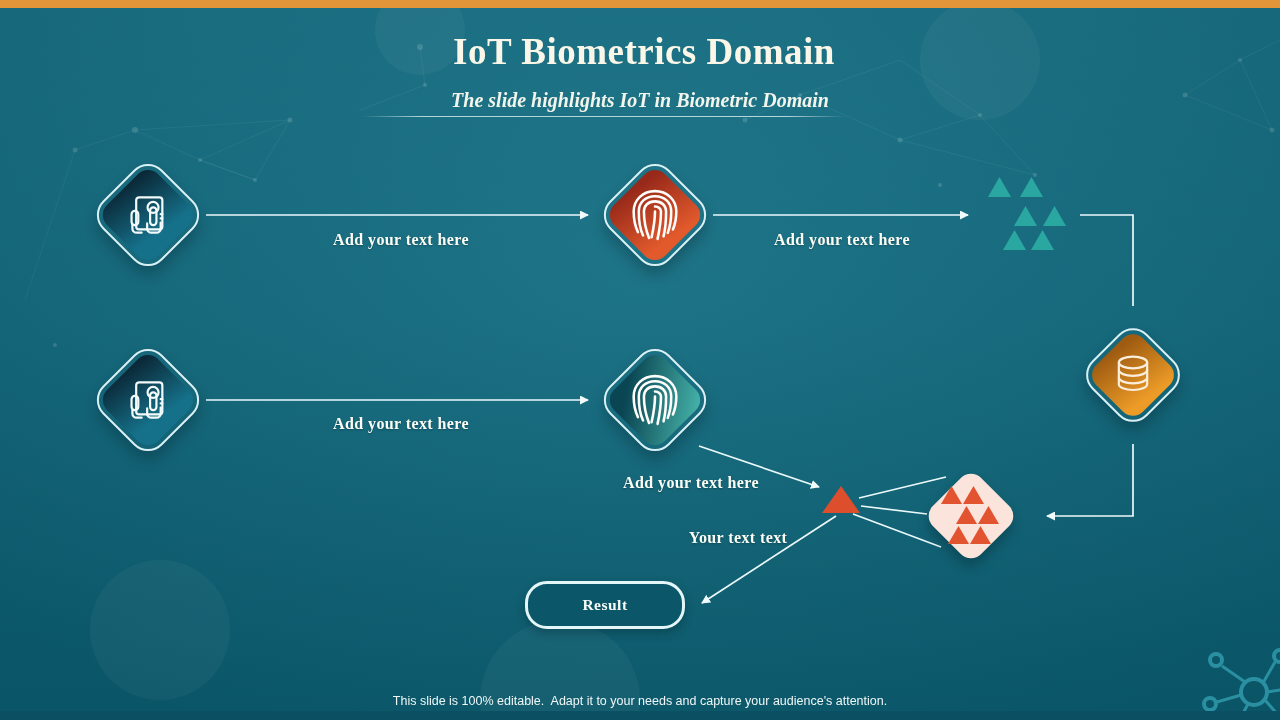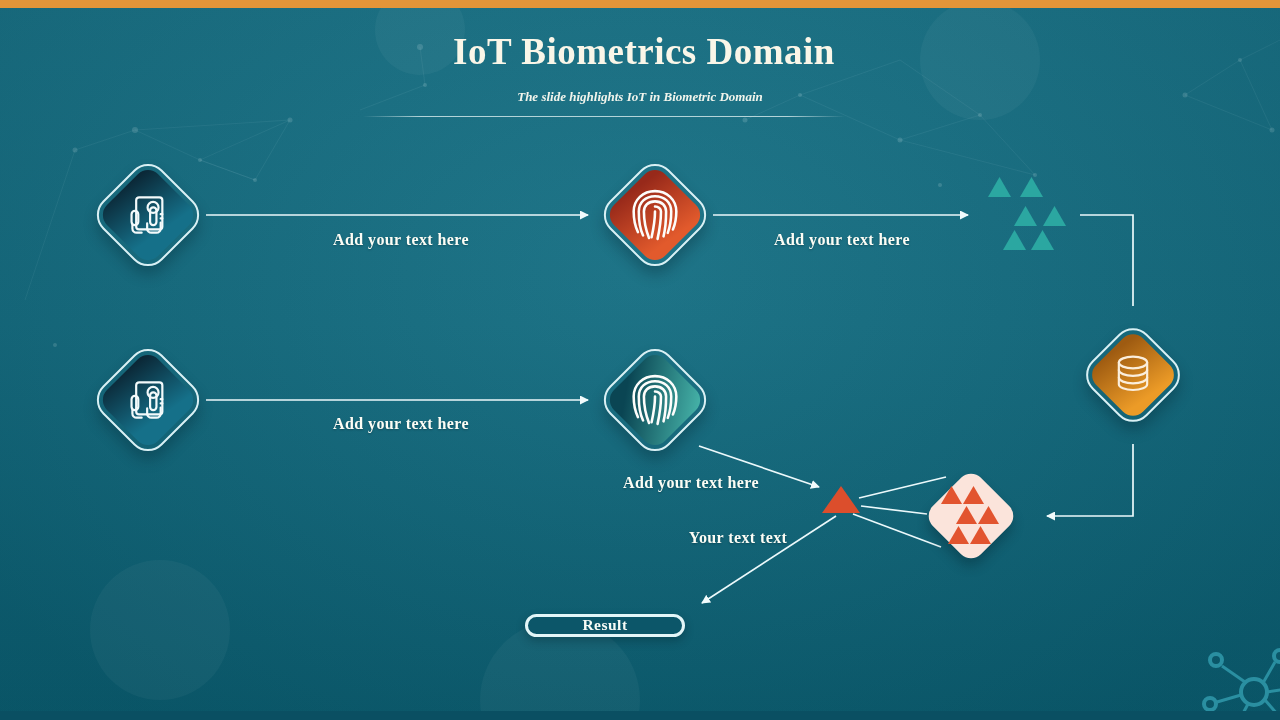--- a/index.html
+++ b/index.html
@@ -11,21 +11,21 @@
   .vignette { position:absolute; inset:0; pointer-events:none; z-index:1;
     background:radial-gradient(ellipse at 50% 38%, rgba(255,255,255,0.035) 0%, rgba(0,22,32,0.14) 88%); }
   .top-bar { position:absolute; left:0; top:0; width:100%; height:8px; background:var(--accent-bar,#E39539); z-index:6; }
   .bottom-bar { position:absolute; left:0; bottom:0; width:100%; height:9px; background:#0A4F62; z-index:6; }
 
   .bg-decor { position:absolute; inset:0; z-index:0; }
 
   .page-title { position:absolute; left:4px; top:30px; width:100%; text-align:center;
     font-size:37px; font-weight:bold; color:var(--title-text,#FAF6E8); letter-spacing:.5px; z-index:3; }
   .page-subtitle { position:absolute; left:0; top:89px; width:100%; text-align:center;
-    font-size:13px; font-style:italic; font-weight:bold; color:#F2F5EC; z-index:3; }
+    font-size:20px; font-style:italic; font-weight:bold; color:#F2F5EC; z-index:3; }
   .title-divider { position:absolute; left:363px; top:116px; width:482px; height:1px; z-index:3;
     background:linear-gradient(90deg, rgba(255,255,255,0) 0%, rgba(230,245,245,.75) 12%, rgba(230,245,245,.75) 88%, rgba(255,255,255,0) 100%); }
 
   .connectors { position:absolute; inset:0; z-index:2; }
 
   .node { position:absolute; transform:translate(-50%,-50%); display:flex; align-items:center; justify-content:center; z-index:4; }
   .diamond-outline { transform:rotate(45deg); border:2px solid #D9F0F4; border-radius:20px; padding:4px; box-sizing:border-box;
     box-shadow:6px 6px 14px rgba(0,25,35,.28); }
   .size-lg { width:84px; height:84px; }
   .size-md { width:78px; height:78px; }
@@ -36,23 +36,23 @@
   .fill-orange  { background:linear-gradient(100deg, var(--orange-gradient-start,#9E5B11) 10%, var(--orange-gradient-end,#EC9B27) 85%); }
   .pink-diamond { width:68px; height:68px; transform:rotate(45deg); border-radius:14px;
     background:var(--pink-diamond,#FBE4DB); box-shadow:5px 6px 12px rgba(0,25,35,.3); }
   .node-icon { position:absolute; z-index:5; }
 
   .cluster { position:absolute; z-index:4; }
 
   .connector-label { position:absolute; transform:translate(-50%,-50%); white-space:nowrap; z-index:5;
     color:#FCFDF5; font-size:16px; font-weight:600; letter-spacing:.4px; text-shadow:0 1px 2px rgba(0,30,40,.35); }
 
-  .result-pill { position:absolute; left:525px; top:614px; width:160px; height:23px; z-index:5;
+  .result-pill { position:absolute; left:525px; top:581px; width:160px; height:48px; z-index:5;
     background:#0C5669; border:3px solid #E3F6F8; border-radius:22px; box-sizing:border-box;
-    display:flex; align-items:flex-end; justify-content:center; cursor:pointer;
+    display:flex; align-items:center; justify-content:center; cursor:pointer;
     box-shadow:0 4px 10px rgba(0,25,35,.3); }
   .result-pill span { color:#F7FBF6; font-size:15.5px; font-weight:bold; letter-spacing:.5px; }
 
   .footer-note { position:absolute; left:0; top:694px; width:100%; text-align:center; z-index:6;
     font-family:"Liberation Sans", sans-serif; font-size:12.5px; color:#EFF7F7; white-space:pre; }
 
   .molecule { position:absolute; left:1172px; top:642px; z-index:2; }
 </style>
 </head>
 <body>
@@ -238,15 +238,16 @@
     <g stroke-width="3">
       <line x1="73" y1="40" x2="50" y2="24"></line>
       <line x1="91" y1="41" x2="103" y2="20"></line>
       <line x1="69" y1="53" x2="45" y2="60"></line>
       <line x1="76" y1="62" x2="68" y2="77"></line>
       <line x1="93" y1="58" x2="106" y2="73"></line>
       <line x1="95" y1="50" x2="120" y2="46"></line>
     </g>
   </svg>
 
+  <div class="footer-note">This slide is 100% editable.  Adapt it to your needs and capture your audience's attention.</div>
   <div class="bottom-bar"></div>
 
 </div>
 
 </body></html>

